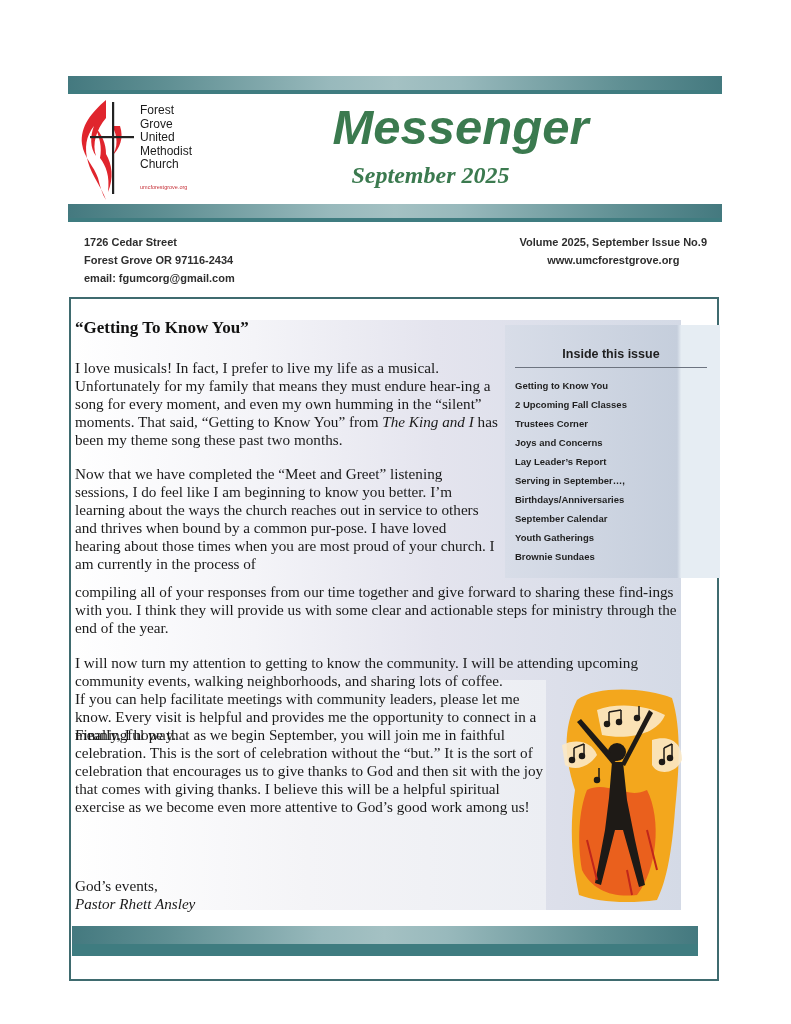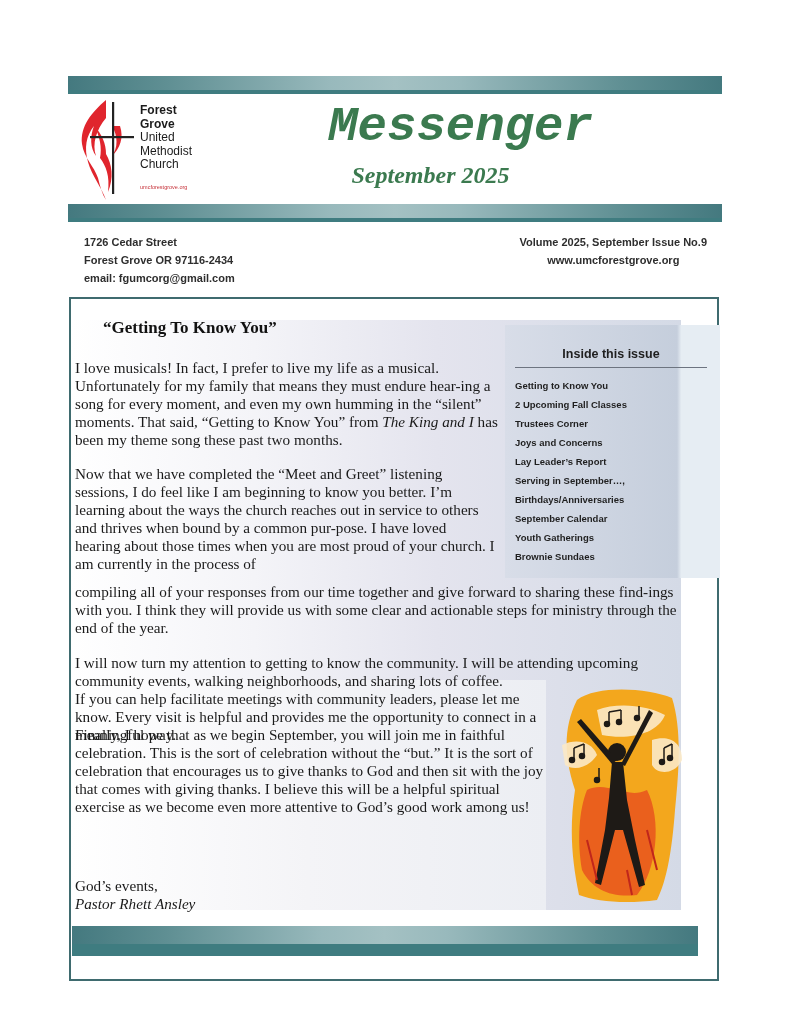--- a/index.html
+++ b/index.html
@@ -12,24 +12,24 @@
   .band::after {
     content: ""; position: absolute; left: 0; right: 0; bottom: 0; height: 4px; background: #3f7c80;
   }
   #band-top { top: 76px; }
   #band-mid { top: 204px; }
 
   
   .logo { position: absolute; left: 72px; top: 96px; width: 130px; height: 106px; }
   .logo svg { position: absolute; left: 0; top: 0; }
   .logo-text { position: absolute; left: 68px; top: 8px; font-family: "Liberation Sans", sans-serif; font-size: 12px; line-height: 13.5px; color: #1b1b1b; }
-  .logo-text .b { font-weight: bold; }
+  .logo-text .b { font-weight: normal; }
   .logo-url { position: absolute; left: 68px; top: 88px; font-family: "Liberation Sans", sans-serif; font-size: 5.5px; color: #c6323a; }
 
-  .masthead-title { position: absolute; left: 0; right: 0; top: 99px; text-align: center; padding-left: 130px; font-family: Liberation Mono, monospace; font-style: italic; font-weight: bold; color: #3b7a4f; font-size: 49px; line-height: 56px; }
+  .masthead-title { position: absolute; left: 0; right: 0; top: 99px; text-align: center; padding-left: 130px; font-family: Liberation Sans, sans-serif; font-style: italic; font-weight: bold; color: #3b7a4f; font-size: 49px; line-height: 56px; }
   .masthead-date { position: absolute; left: 0; right: 0; top: 160px; text-align: center; padding-left: 70px; font-family: "Liberation Serif", serif; font-style: italic; font-weight: bold; color: #3b7a4f; font-size: 24px; line-height: 30px; }
 
   .contact { position: absolute; top: 233px; font-family: "Liberation Sans", sans-serif; font-weight: bold; font-size: 11px; line-height: 18px; color: #2e2e2e; }
   .contact-left { left: 84px; }
   .contact-right { right: 84px; text-align: center; }
 
   .frame { position: absolute; left: 69px; top: 297px; width: 650px; height: 684px; border: 2px solid #3f6b6f; box-sizing: border-box; background: #ffffff; }
 
   .article-bg { position: absolute; left: 71px; top: 320px; width: 610px; height: 590px;
     background: linear-gradient(to right, #ffffff 0%, #f4f4f8 30%, #e4e4ee 60%, #d4dae6 100%); }
@@ -40,21 +40,21 @@
     background: linear-gradient(to right, #d8dde8 0%, #c5cedc 80%, #e6edf3 82%, #e6edf3 100%); }
   .toc-title { position: absolute; left: 12px; top: 22px; width: 188px; text-align: center; font-family: "Liberation Sans", sans-serif; font-weight: bold; font-size: 12.5px; color: #1f1f1f; }
   .toc-rule { position: absolute; left: 10px; top: 42px; width: 192px; height: 1px; background: #6d7480; }
   .toc-list { position: absolute; left: 10px; top: 51px; width: 182px; margin: 0; padding: 0; list-style: none; }
   .toc-item { display: flex; align-items: baseline; font-family: "Liberation Sans", sans-serif; font-weight: bold; font-size: 9.5px; height: 19px; line-height: 19px; color: #1f1f1f; white-space: nowrap; overflow: hidden; flex-direction: column; }
   .toc-item .lbl { flex: 0 0 auto; }
   .toc-item .dots { flex: 1 1 auto; overflow: hidden; }
   .toc-item .dots::before { content: "..............................................................................."; letter-spacing: 0.5px; }
   .toc-item .pg { flex: 0 0 auto; }
 
-  .article-title { position: absolute; left: 75px; top: 318px; font-family: "Liberation Serif", serif; font-weight: bold; font-size: 17px; color: #111; margin-left: 28px; }
+  .article-title { position: absolute; left: 75px; top: 318px; font-family: "Liberation Serif", serif; font-weight: bold; font-size: 17px; color: #111; }
   .para { position: absolute; left: 75px; font-family: "Liberation Serif", serif; font-size: 15.2px; line-height: 18px; color: #1a1a1a; margin: 0; }
   .para i { font-style: italic; font-family: Liberation Serif, serif; }
   #p1 { top: 359px; width: 430px; }
   #p2a { top: 465px; width: 420px; }
   #p2b { top: 583px; width: 620px; }
   #p3a { top: 654px; width: 620px; }
   #p3b { top: 690px; width: 470px; }
   #p4 { top: 726px; width: 470px; }
   #closing { top: 877px; width: 300px; }
 

